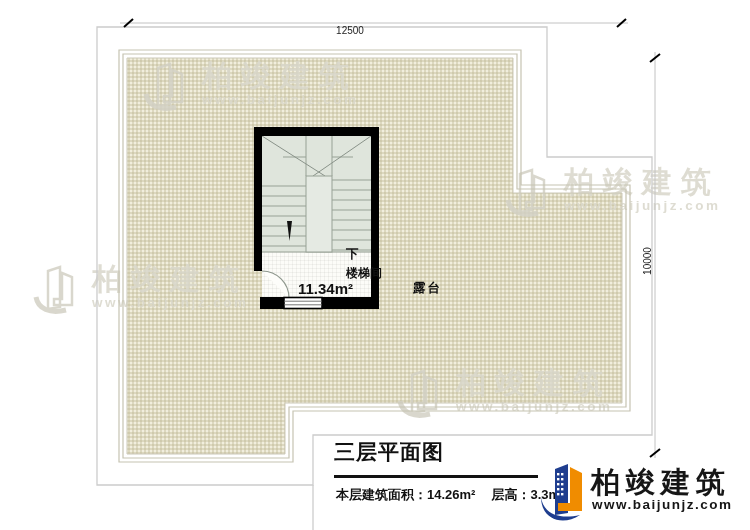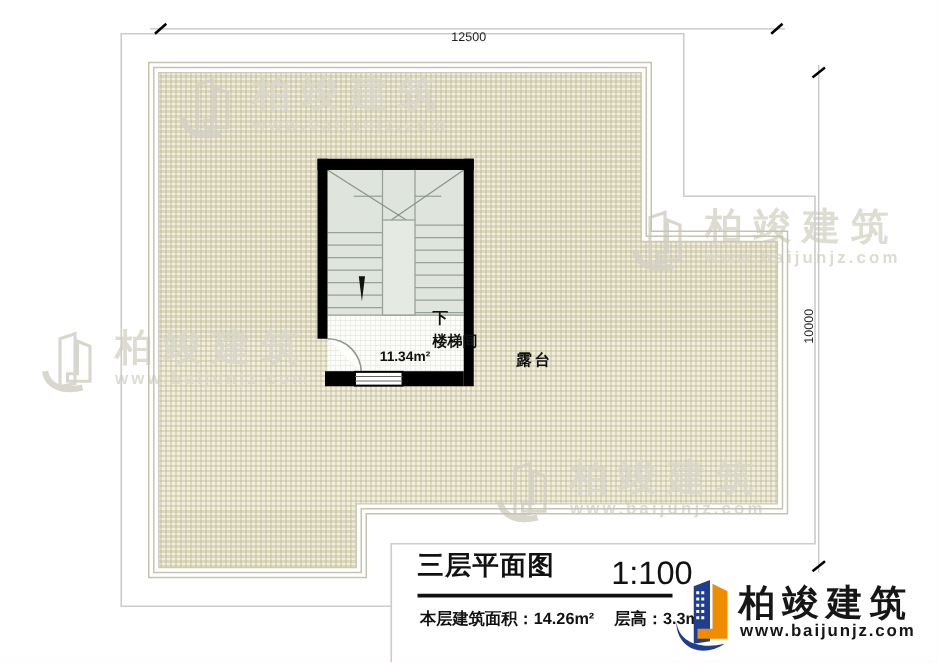--- a/index.html
+++ b/index.html
@@ -21,25 +21,25 @@
   
   .watermark {
     position:absolute; z-index:2; display:flex; align-items:flex-start;
     color:#d9d7cb; opacity:0.85; pointer-events:none; white-space:nowrap;
   }
   .watermark .wm-texts { margin-left:12px; }
   .wm-brand { font-size:30px; font-weight:bold; letter-spacing:9px; line-height:32px; }
   .wm-url   { font-size:13.5px; font-weight:bold; letter-spacing:2.5px; line-height:15px; }
   
   .plan-label { position:absolute; z-index:4; color:#111; }
-  .lbl-dim-top { left:345px; top:25px; width:60px; text-align:center; font-size:10px; color:#222; }
+  .lbl-dim-top { left:320px; top:25px; width:60px; text-align:center; font-size:10px; color:#222; }
   .lbl-dim-right { left:626px; top:254px; width:44px; height:14px; line-height:14px; text-align:center;
                    font-size:10px; color:#222; transform:rotate(-90deg); }
   .lbl-stairwell { left:300px; top:265px; width:48px; text-align:center; font-weight:bold; font-size:12px;margin-left:40px; }
-  .lbl-stair-area { left:298px; top:280px; width:52px; text-align:center; font-weight:bold; font-size:11px; }
+  .lbl-stair-area { left:298px; top:280px; width:52px; text-align:center; font-weight:bold; font-size:15px; }
   .lbl-down { left:346px; top:246px; font-weight:bold; font-size:12.5px; }
   .lbl-terrace { left:413px; top:280px; font-weight:bold; font-size:12.5px; letter-spacing:2px; }
   
   .tb-title { position:absolute; left:334px; top:438px; z-index:4; font-size:21px; font-weight:bold; letter-spacing:1px; color:#111; }
   .tb-scale { position:absolute; left:489px; top:443px; z-index:4; font-size:26px; font-weight:400; color:#111; }
   .tb-rule  { position:absolute; left:334px; top:475px; width:204px; height:3px; background:#111; z-index:4; }
   .tb-info  { position:absolute; left:336px; top:486px; z-index:4; font-size:13px; font-weight:bold; color:#111; white-space:nowrap; }
   .tb-info .gap { display:inline-block; width:16px; }
   
   .logo-icon { position:absolute; left:538px; top:461px; z-index:4; }
@@ -183,21 +183,20 @@
 
   <div class="plan-label lbl-dim-top">12500</div>
   <div class="plan-label lbl-dim-right">10000</div>
 
   <div class="plan-label lbl-stairwell">楼梯间</div>
   <div class="plan-label lbl-stair-area">11.34m²</div>
   <div class="plan-label lbl-down">下</div>
   <div class="plan-label lbl-terrace">露台</div>
 
   <div class="tb-title">三层平面图</div>
-  <div class="tb-scale">1:100</div>
   <div class="tb-rule"></div>
   <div class="tb-info">
     <span>本层建筑面积：</span><span>14.26m²</span><span class="gap"></span><span>层高：</span><span>3.3m</span>
   </div>
 
   <svg class="logo-icon" width="50" height="62" viewBox="0 0 50 62">
     <path d="M3 36 C5 52 20 59 42 54 C24 66 3 58 3 36 Z" fill="#1f3e8f"></path>
     <polygon points="17,8 30,3 30,52 17,54" fill="#1f3e8f"></polygon>
     <path d="M32 6 L44 12 L44 50 L20 50 L20 42 L32 42 Z" fill="#f08c00"></path>
     <g fill="#fff">

